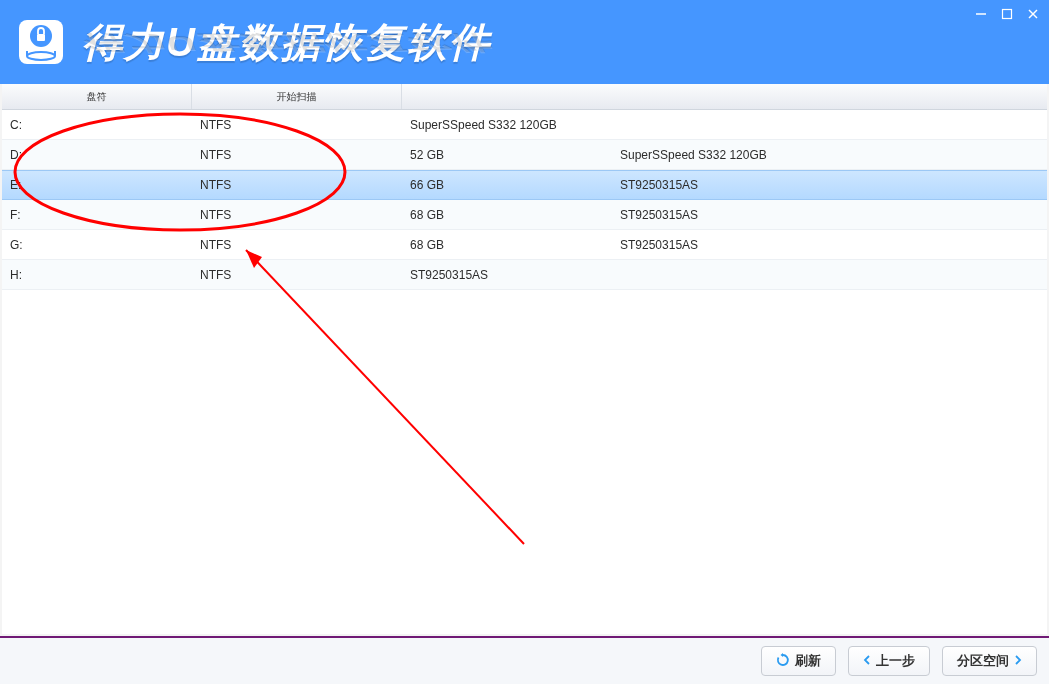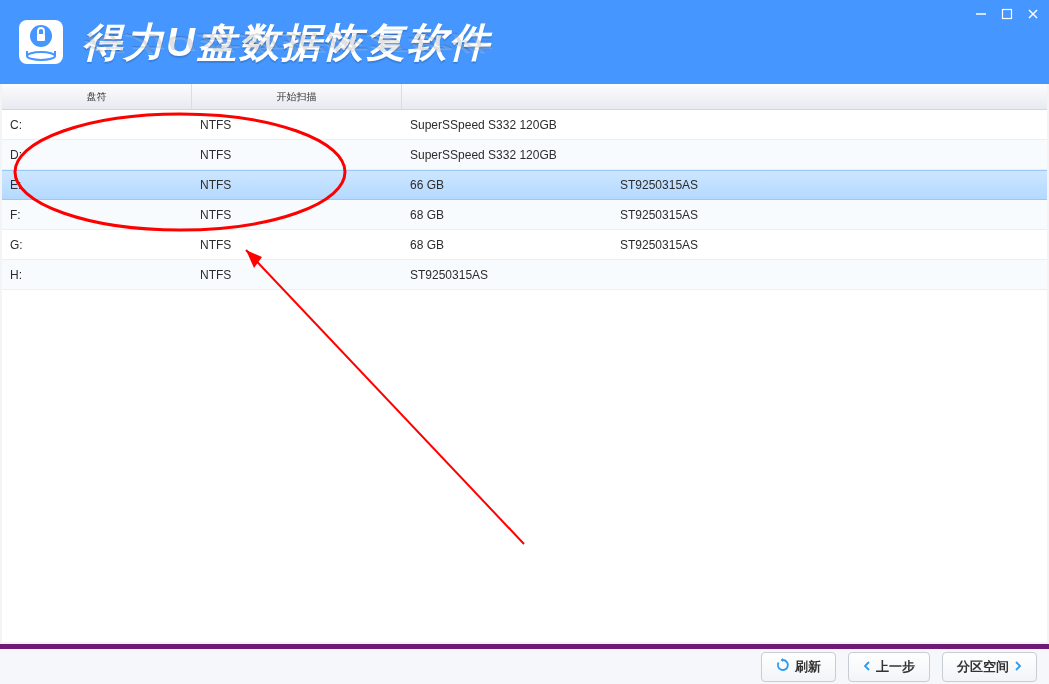--- a/index.html
+++ b/index.html
@@ -122,23 +122,23 @@
     .annotation {
       position: absolute;
       left: 0;
       top: 0;
       width: 100%;
       height: 100%;
       pointer-events: none;
       z-index: 10;
     }
     .footer {
-      height: 40px;
+      height: 48px;
       background: #f5f7fa;
-      border-top: 5px solid #701a75;
+      border-top: 2px solid #701a75;
       display: flex;
       align-items: center;
       justify-content: flex-end;
       padding: 0 12px;
       gap: 12px;
     }
     .btn {
       height: 30px;
       padding: 0 14px;
       background: linear-gradient(#ffffff, #f2f4f8);
@@ -202,20 +202,21 @@
 
     <div class="table-body" id="table-body">
         <div class="row">
           <div class="cell col-drive">C:</div>
           <div class="cell col-fs">NTFS</div>
           <div class="cell col-disk">SuperSSpeed S332 120GB</div>
         </div>
         <div class="row even">
           <div class="cell col-drive">D:</div>
           <div class="cell col-fs">NTFS</div>
+          <div class="cell col-size">52 GB</div>
           <div class="cell col-disk">SuperSSpeed S332 120GB</div>
         </div>
         <div class="row selected">
           <div class="cell col-drive">E:</div>
           <div class="cell col-fs">NTFS</div>
           <div class="cell col-size">66 GB</div>
           <div class="cell col-disk">ST9250315AS</div>
         </div>
         <div class="row even">
           <div class="cell col-drive">F:</div>

